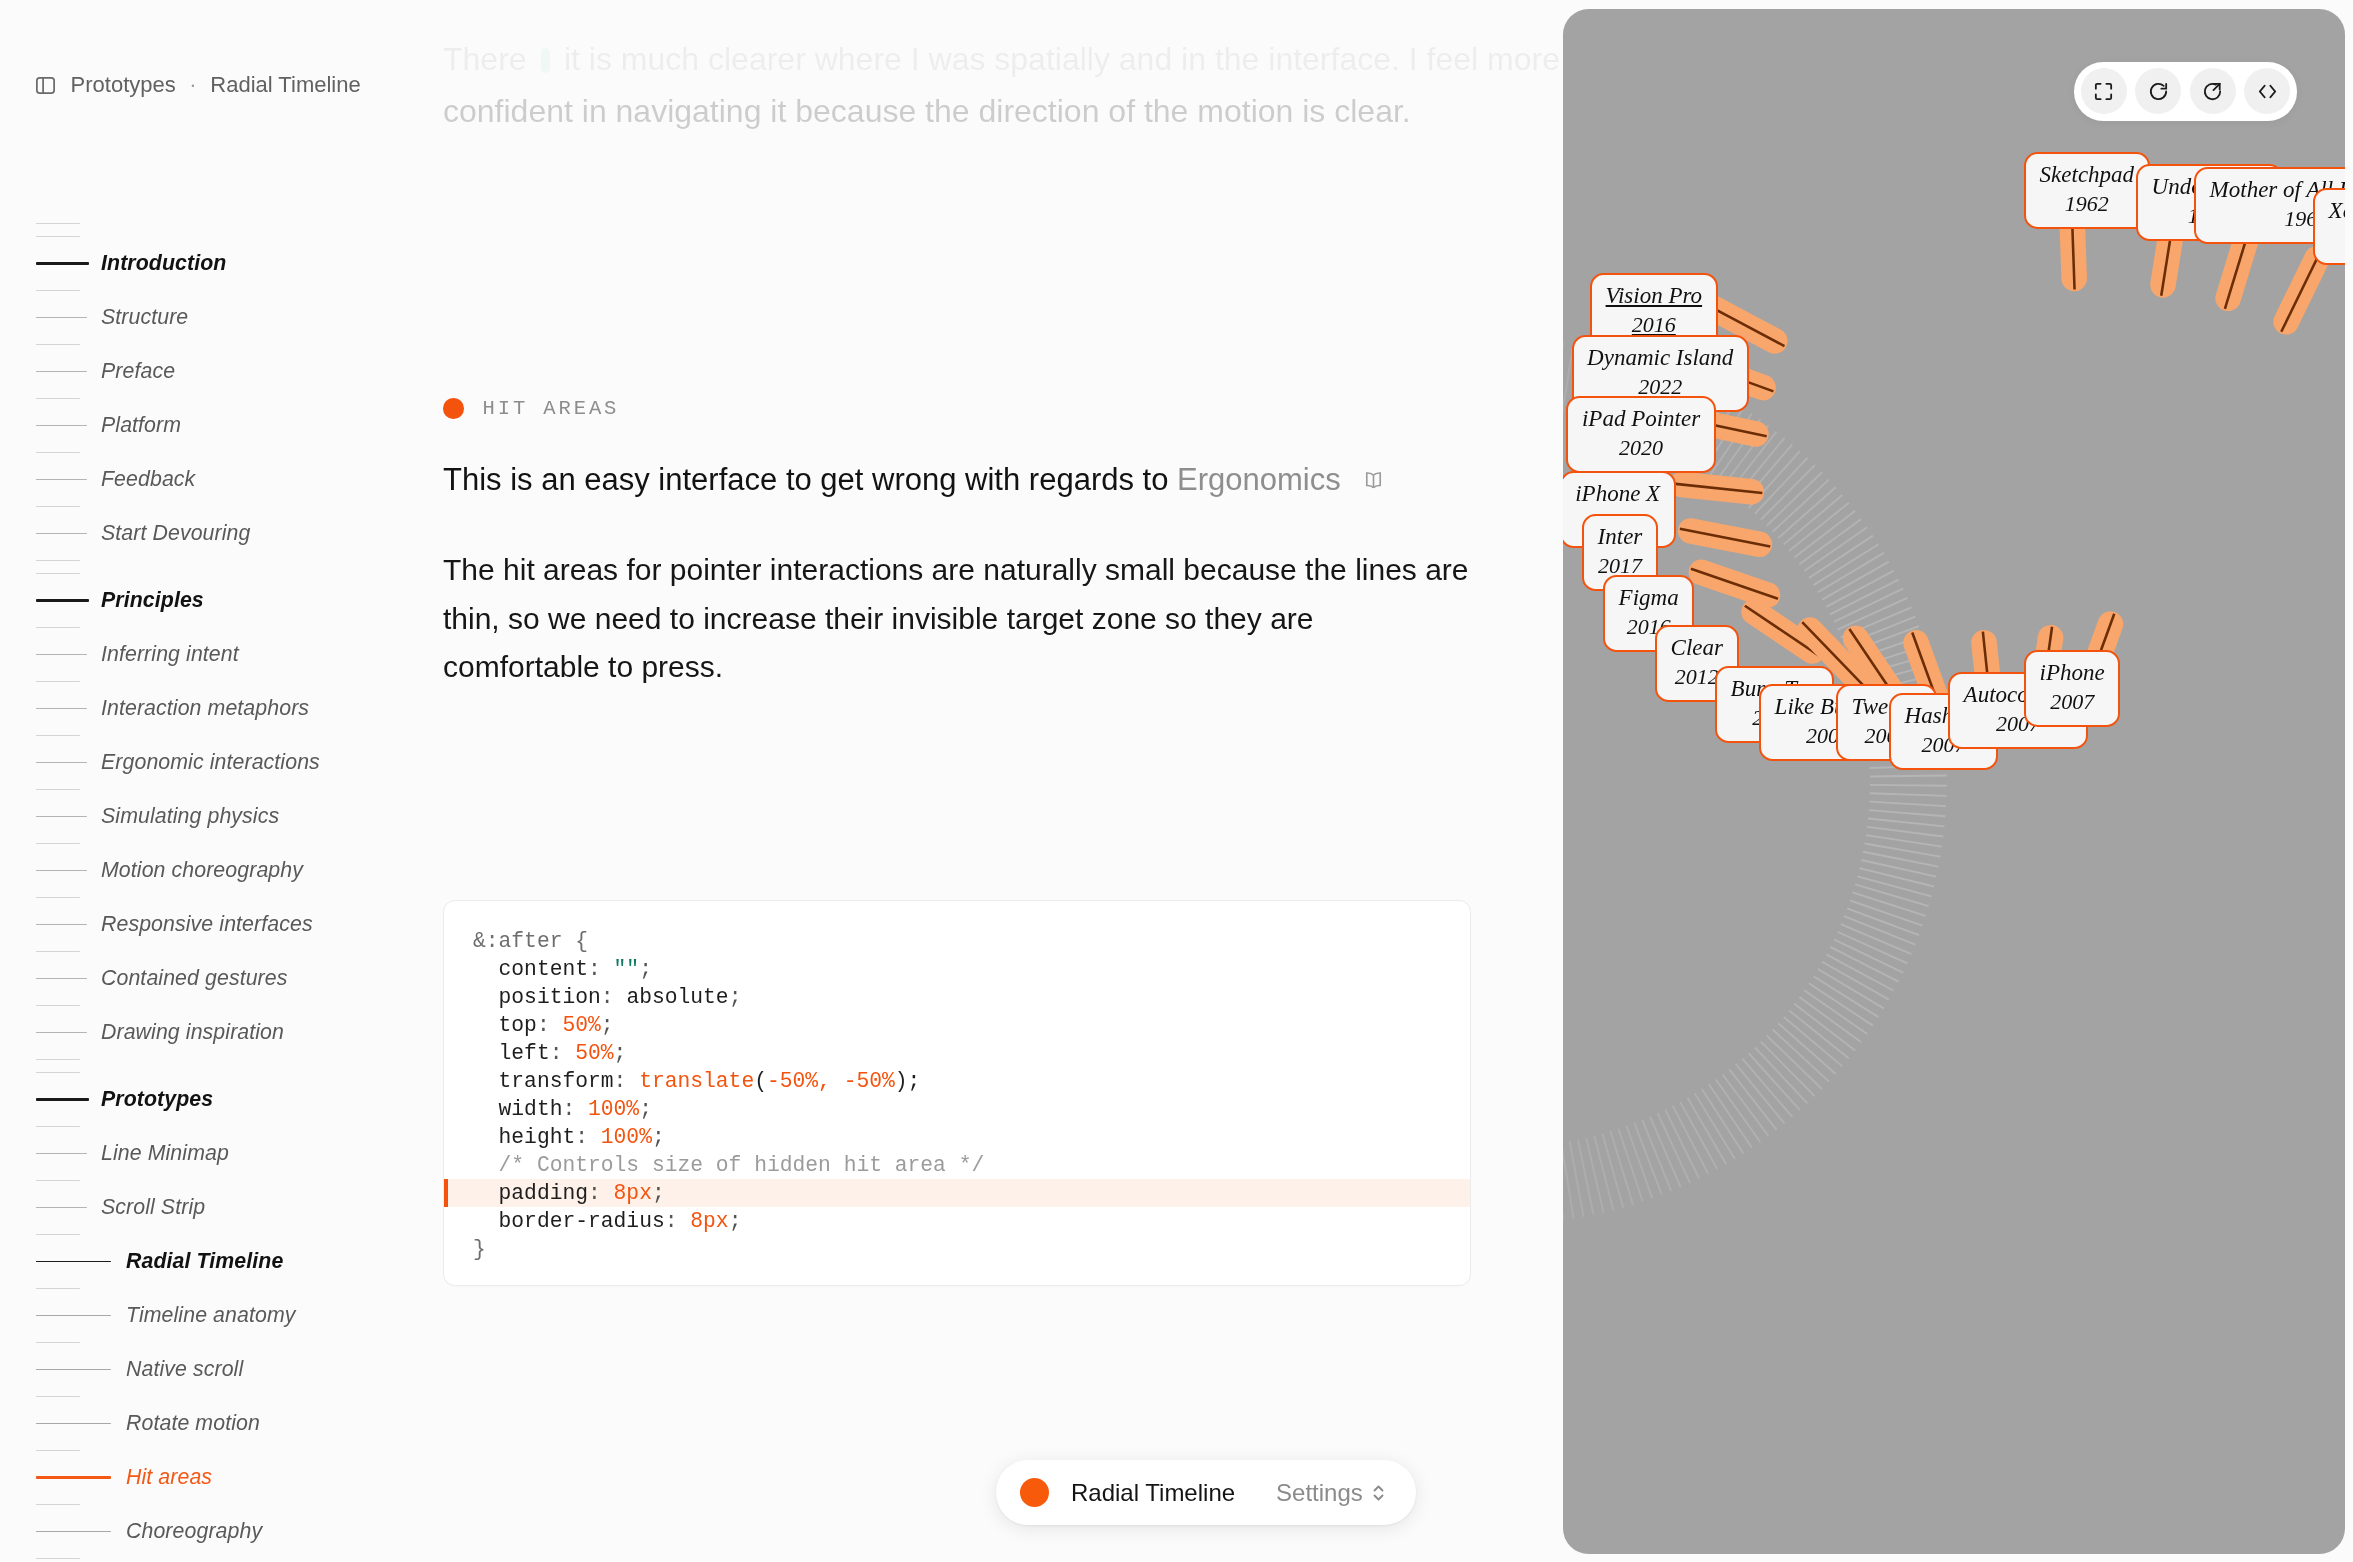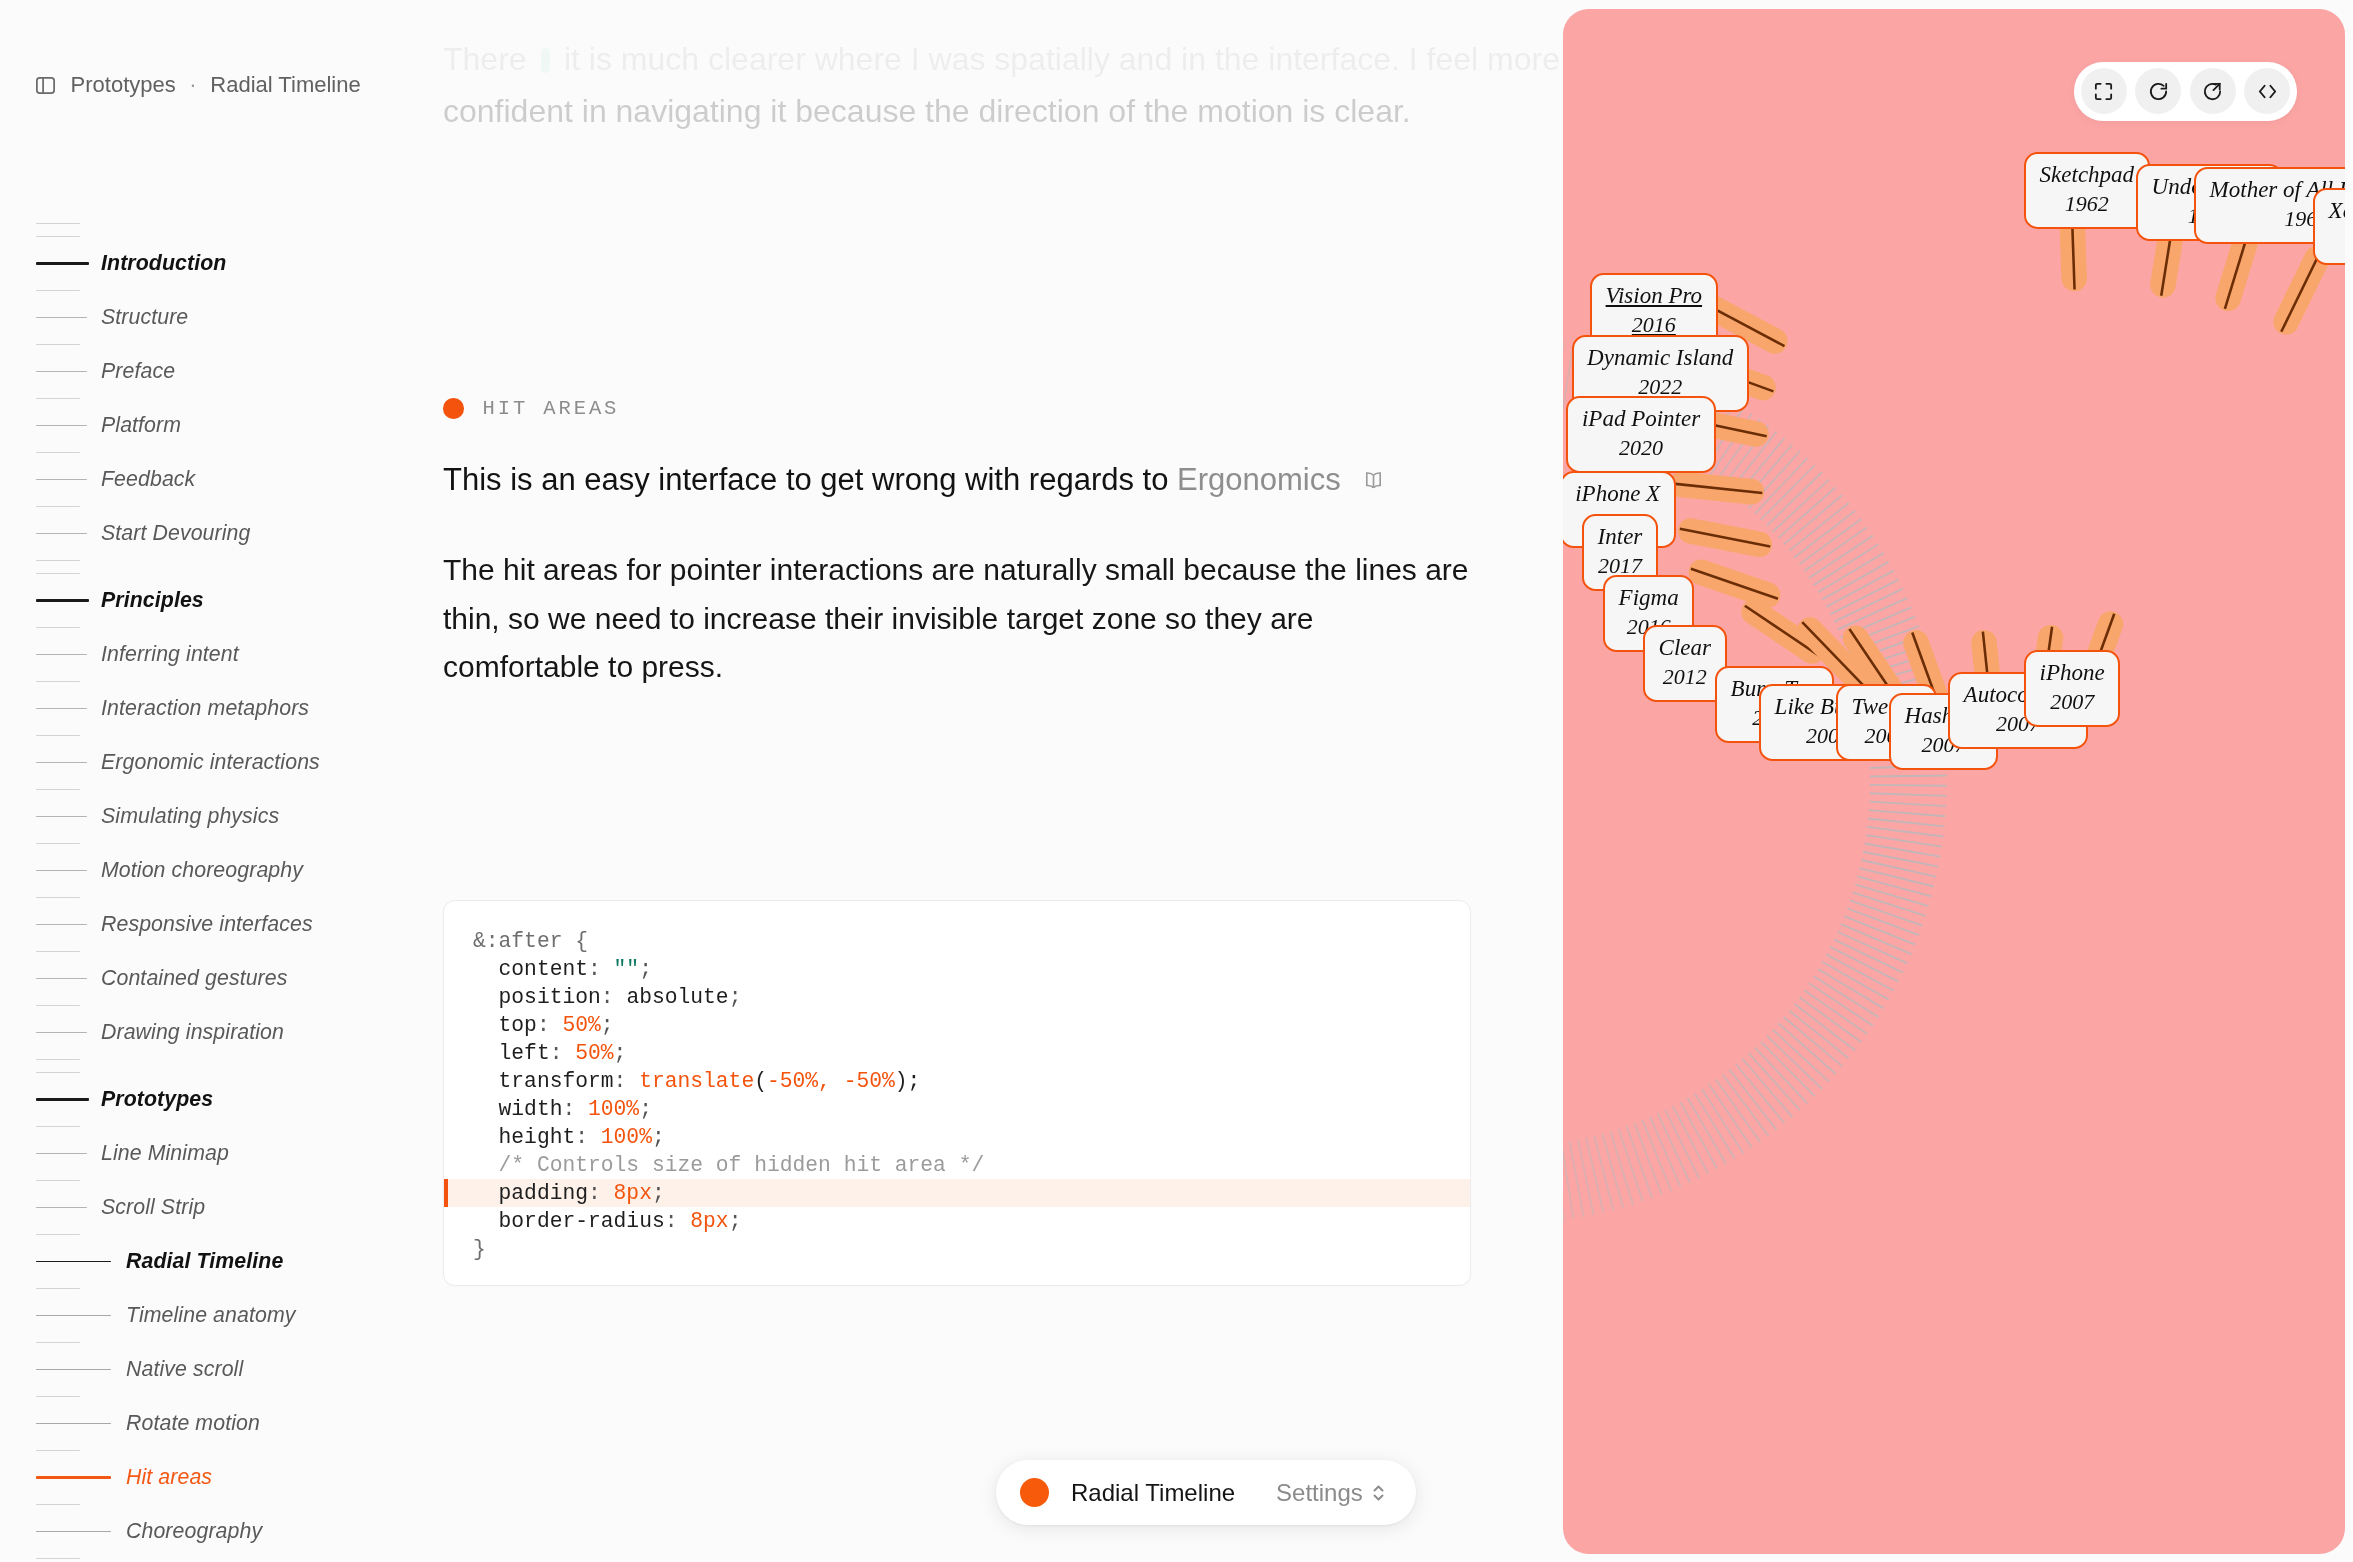--- a/index.html
+++ b/index.html
@@ -150,21 +150,21 @@
   #bottompill .bp-settings {
     display: flex; align-items: center; gap: 7.7px;
     font-size: 24px; color: #8b8b8b; margin-left: 19px; cursor: pointer;
   }
   #bottompill .bp-settings svg { width: 17px; height: 22px; }
 
   
   #preview {
     position: absolute; left: 1563px; top: 8.5px;
     width: 782px; height: 1545px;
-    background: #fca5a5; border-radius: 25.6px;
+    background: #a3a3a3; border-radius: 25.6px;
     overflow: hidden; z-index: 10;
   }
   #prev-toolbar {
     position: absolute; right: 48px; top: 53px;
     display: flex; gap: 8.5px;
     background: #ffffff; border-radius: 29px; padding: 6.8px;
     box-shadow: 0 1.7px 8.5px rgba(0,0,0,0.05);
     z-index: 6;
   }
   #prev-toolbar .tb-btn {
@@ -706,21 +706,21 @@
         <span class="ey">2017</span>
       </div>
       <div class="evt-label" style="left: 19px; top: 505px;">
         <span class="en">Inter</span>
         <span class="ey">2017</span>
       </div>
       <div class="evt-label" style="left: 24px; top: 566px; margin-left: 16px;">
         <span class="en">Figma</span>
         <span class="ey">2016</span>
       </div>
-      <div class="evt-label" style="left: 80px; top: 616px;">
+      <div class="evt-label" style="left: 92px; top: 616px;">
         <span class="en">Clear</span>
         <span class="ey">2012</span>
       </div>
       <div class="evt-label" style="left: 152px; top: 657px;">
         <span class="en">BumpTop</span>
         <span class="ey">2009</span>
       </div>
       <div class="evt-label" style="left: 196px; top: 675px;">
         <span class="en">Like Button</span>
         <span class="ey">2009</span>

